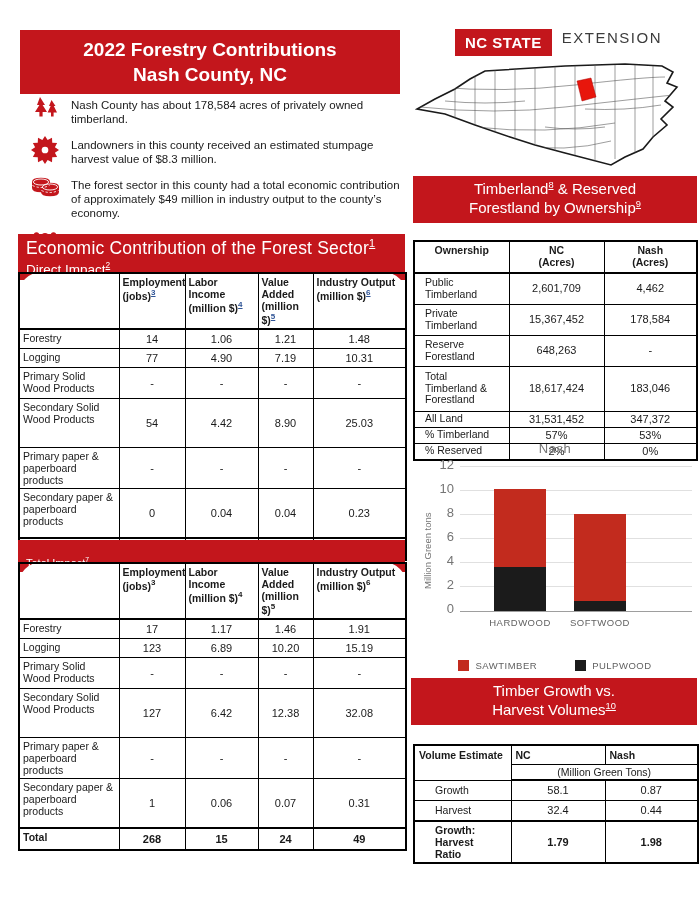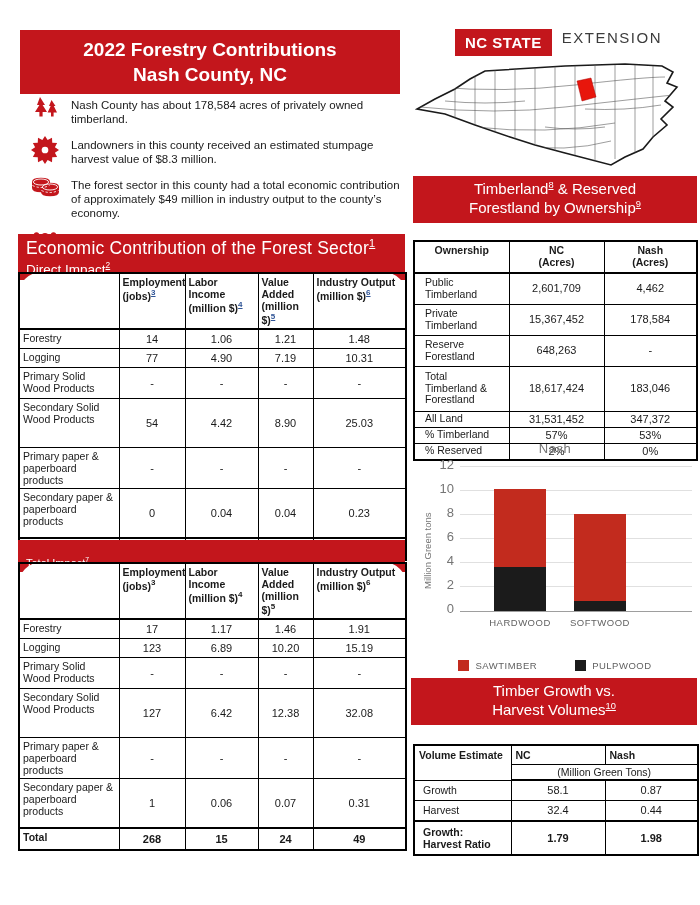--- a/index.html
+++ b/index.html
@@ -71,21 +71,21 @@
   .own td.val{text-align:center;vertical-align:middle;font-size:11px;}
   .own tbody tr:nth-child(-n+3) td{height:26px;}
   .own tbody tr:nth-child(4) td{height:40px;}
   .own tbody tr:nth-child(n+5) td{height:13px;padding-top:1px;padding-bottom:1px;}
 
   
   #vol-wrap{left:413px;top:744px;}
   .vol{width:284px;font-size:10.5px;}
   .vol th{text-align:left;vertical-align:top;padding:3px 4px;}
   .vol th.unit{text-align:center;font-weight:normal;border-bottom:2px solid #000;padding:1px 2px;}
-  .vol td.lbl{padding:2px 8px;vertical-align:middle;height:15px;}
+  .vol td.lbl{padding:2px 20px;vertical-align:middle;height:15px;}
   .vol td.val{text-align:center;vertical-align:middle;font-size:11px;}
   .vol tr.bold-row td{height:28px;}
 
   
   #chart{left:410px;top:441px;width:290px;height:232px;}
   #chart .chart-title{position:absolute;left:0;top:0;width:100%;text-align:center;
     font-size:13px;color:#757575;letter-spacing:.5px;}
   #chart .ylab{position:absolute;left:12px;top:148px;transform:rotate(-90deg);
     transform-origin:0 0;font-size:9.5px;color:#757575;white-space:nowrap;}
   #chart .plot{position:absolute;left:50px;top:26px;width:232px;height:144px;

